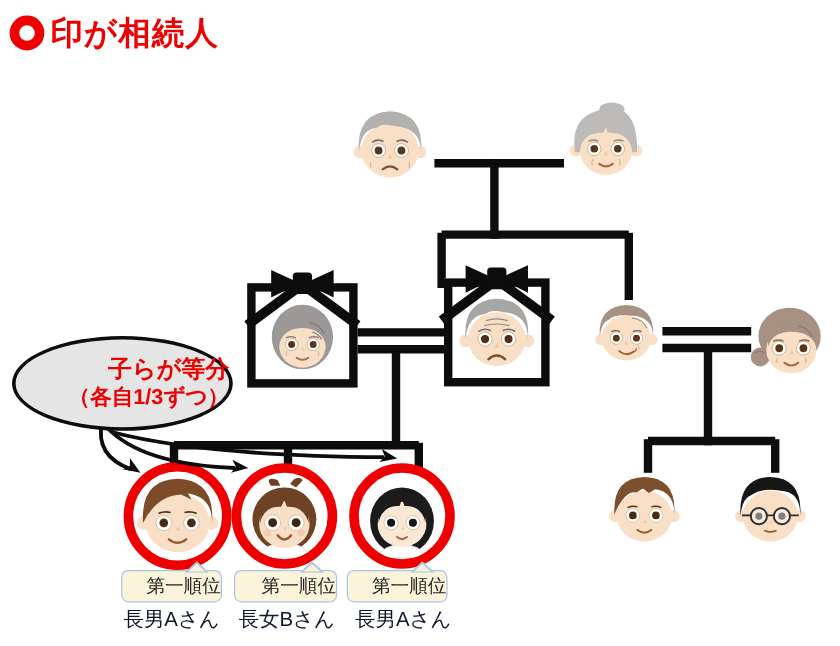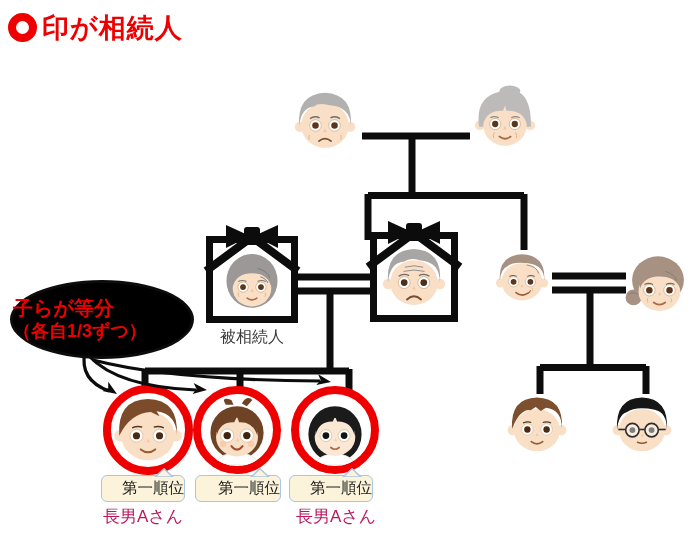--- a/index.html
+++ b/index.html
@@ -25,24 +25,24 @@
   .decedent-label{left:200px;top:327px;width:104px;text-align:center;font-size:16px;color:#3A3A3A;z-index:4;}
   
   .heir-circle{box-sizing:border-box;border:8px solid #EE0000;border-radius:50%;background:#fff;overflow:hidden;z-index:4;}
   .heir-circle .face{position:absolute;left:1px;top:1px;right:1px;bottom:1px;}
   .heir-circle .face svg{width:100%;height:100%;display:block;}
   
   .badge{box-sizing:border-box;height:27px;background:#FBF3DA;border:1.5px solid #A9C6E3;border-radius:6px;
     display:flex;align-items:center;justify-content:flex-end;font-size:15.5px;color:#222;z-index:4;}
   .badge .notch{position:absolute;top:-8px;right:10px;width:20px;height:9px;}
   
-  .heir-name{top:505px;text-align:center;font-size:17px;color:#be185d;z-index:4;white-space:nowrap;}
+  .heir-name{top:505px;text-align:center;font-size:17px;color:#0f172a;z-index:4;white-space:nowrap;}
   
   .bubble{left:10px;top:280px;width:178px;height:73px;border:3.5px solid #0C0C0C;border-radius:50%;
-    background:#000000;z-index:6;display:flex;flex-direction:column;align-items:flex-start;justify-content:center;line-height:1.22;}
+    background:#e5e5e5;z-index:6;display:flex;flex-direction:column;align-items:flex-end;justify-content:center;line-height:1.22;}
   .bubble .l1{font-size:20px;font-weight:700;color:#EE0000;white-space:nowrap;}
   .bubble .l2{font-size:18px;font-weight:700;color:#EE0000;white-space:nowrap;}
 </style>
 </head>
 <body>
 
 <div class="canvas">
 
   <div class="abs legend-donut"></div>
   <div class="abs legend-text">印が相続人</div>
@@ -160,21 +160,20 @@
     </div>
   </div>
   <svg class="abs ribbon" style="left:362px;top:215px;" width="104" height="58" viewBox="0 0 104 58">
     <path d="M52 18 L6 52" stroke="#0C0C0C" stroke-width="8"></path>
     <path d="M52 18 L98 52" stroke="#0C0C0C" stroke-width="8"></path>
     <polygon points="50,17 26,6 26,29" fill="#0C0C0C"></polygon>
     <polygon points="54,17 78,6 78,29" fill="#0C0C0C"></polygon>
     <rect x="44" y="8" width="16" height="18" rx="3" fill="#0C0C0C"></rect>
   </svg>
 
-  <div class="abs decedent-label">被相続人</div>
 
   <div class="abs person" style="left:492px;top:243px;width:60px;height:68px;">
     <svg viewBox="0 0 100 100">
       <circle cx="14" cy="60" r="7.5" fill="#F8DFC6"></circle>
         <circle cx="86" cy="60" r="7.5" fill="#F8DFC6"></circle>
       <ellipse cx="50" cy="58" rx="34" ry="31" fill="#F8DFC6"></ellipse>
       <path d="M13 56 Q10 14 50 12 Q90 14 87 56 Q87 30 60 27 Q34 24 26 32 Q15 36 13 56 Z" fill="#A69183"></path>
       <path d="M58 30 q16 2 20 14" stroke="#8A766A" stroke-width="1.3" fill="none"></path>
       <path d="M29 49 Q35 46 41 49" stroke="#6F5B4F" stroke-width="1.8" fill="none"></path>
       <path d="M59 49 Q65 46 71 49" stroke="#6F5B4F" stroke-width="1.8" fill="none"></path>
@@ -315,20 +314,21 @@
     <span>第一順位</span>
   </div>
   <div class="abs badge" style="left:289px;top:475px;width:84px;">
     <svg class="notch" viewBox="0 0 20 9">
         <polygon points="1,9 10,0.8 19,9" fill="#FBF3DA" stroke="#A9C6E3" stroke-width="1.5"></polygon>
       </svg>
     <span>第一順位</span>
   </div>
 
   <div class="abs heir-name" style="left:94px;width:98px;">長男Aさん</div>
+  <div class="abs heir-name" style="left:190px;width:98px;">長女Bさん</div>
   <div class="abs heir-name" style="left:286px;width:100px;">長男Aさん</div>
 
   <div class="abs bubble">
     <span class="l1">子らが等分</span>
     <span class="l2">（各自1/3ずつ）</span>
   </div>
 
   <svg class="abs arrows-svg" width="700" height="538">
     <g stroke="#0C0C0C" stroke-width="3.2" fill="none">
       <path d="M85 352 Q79 380 109 391"></path>

